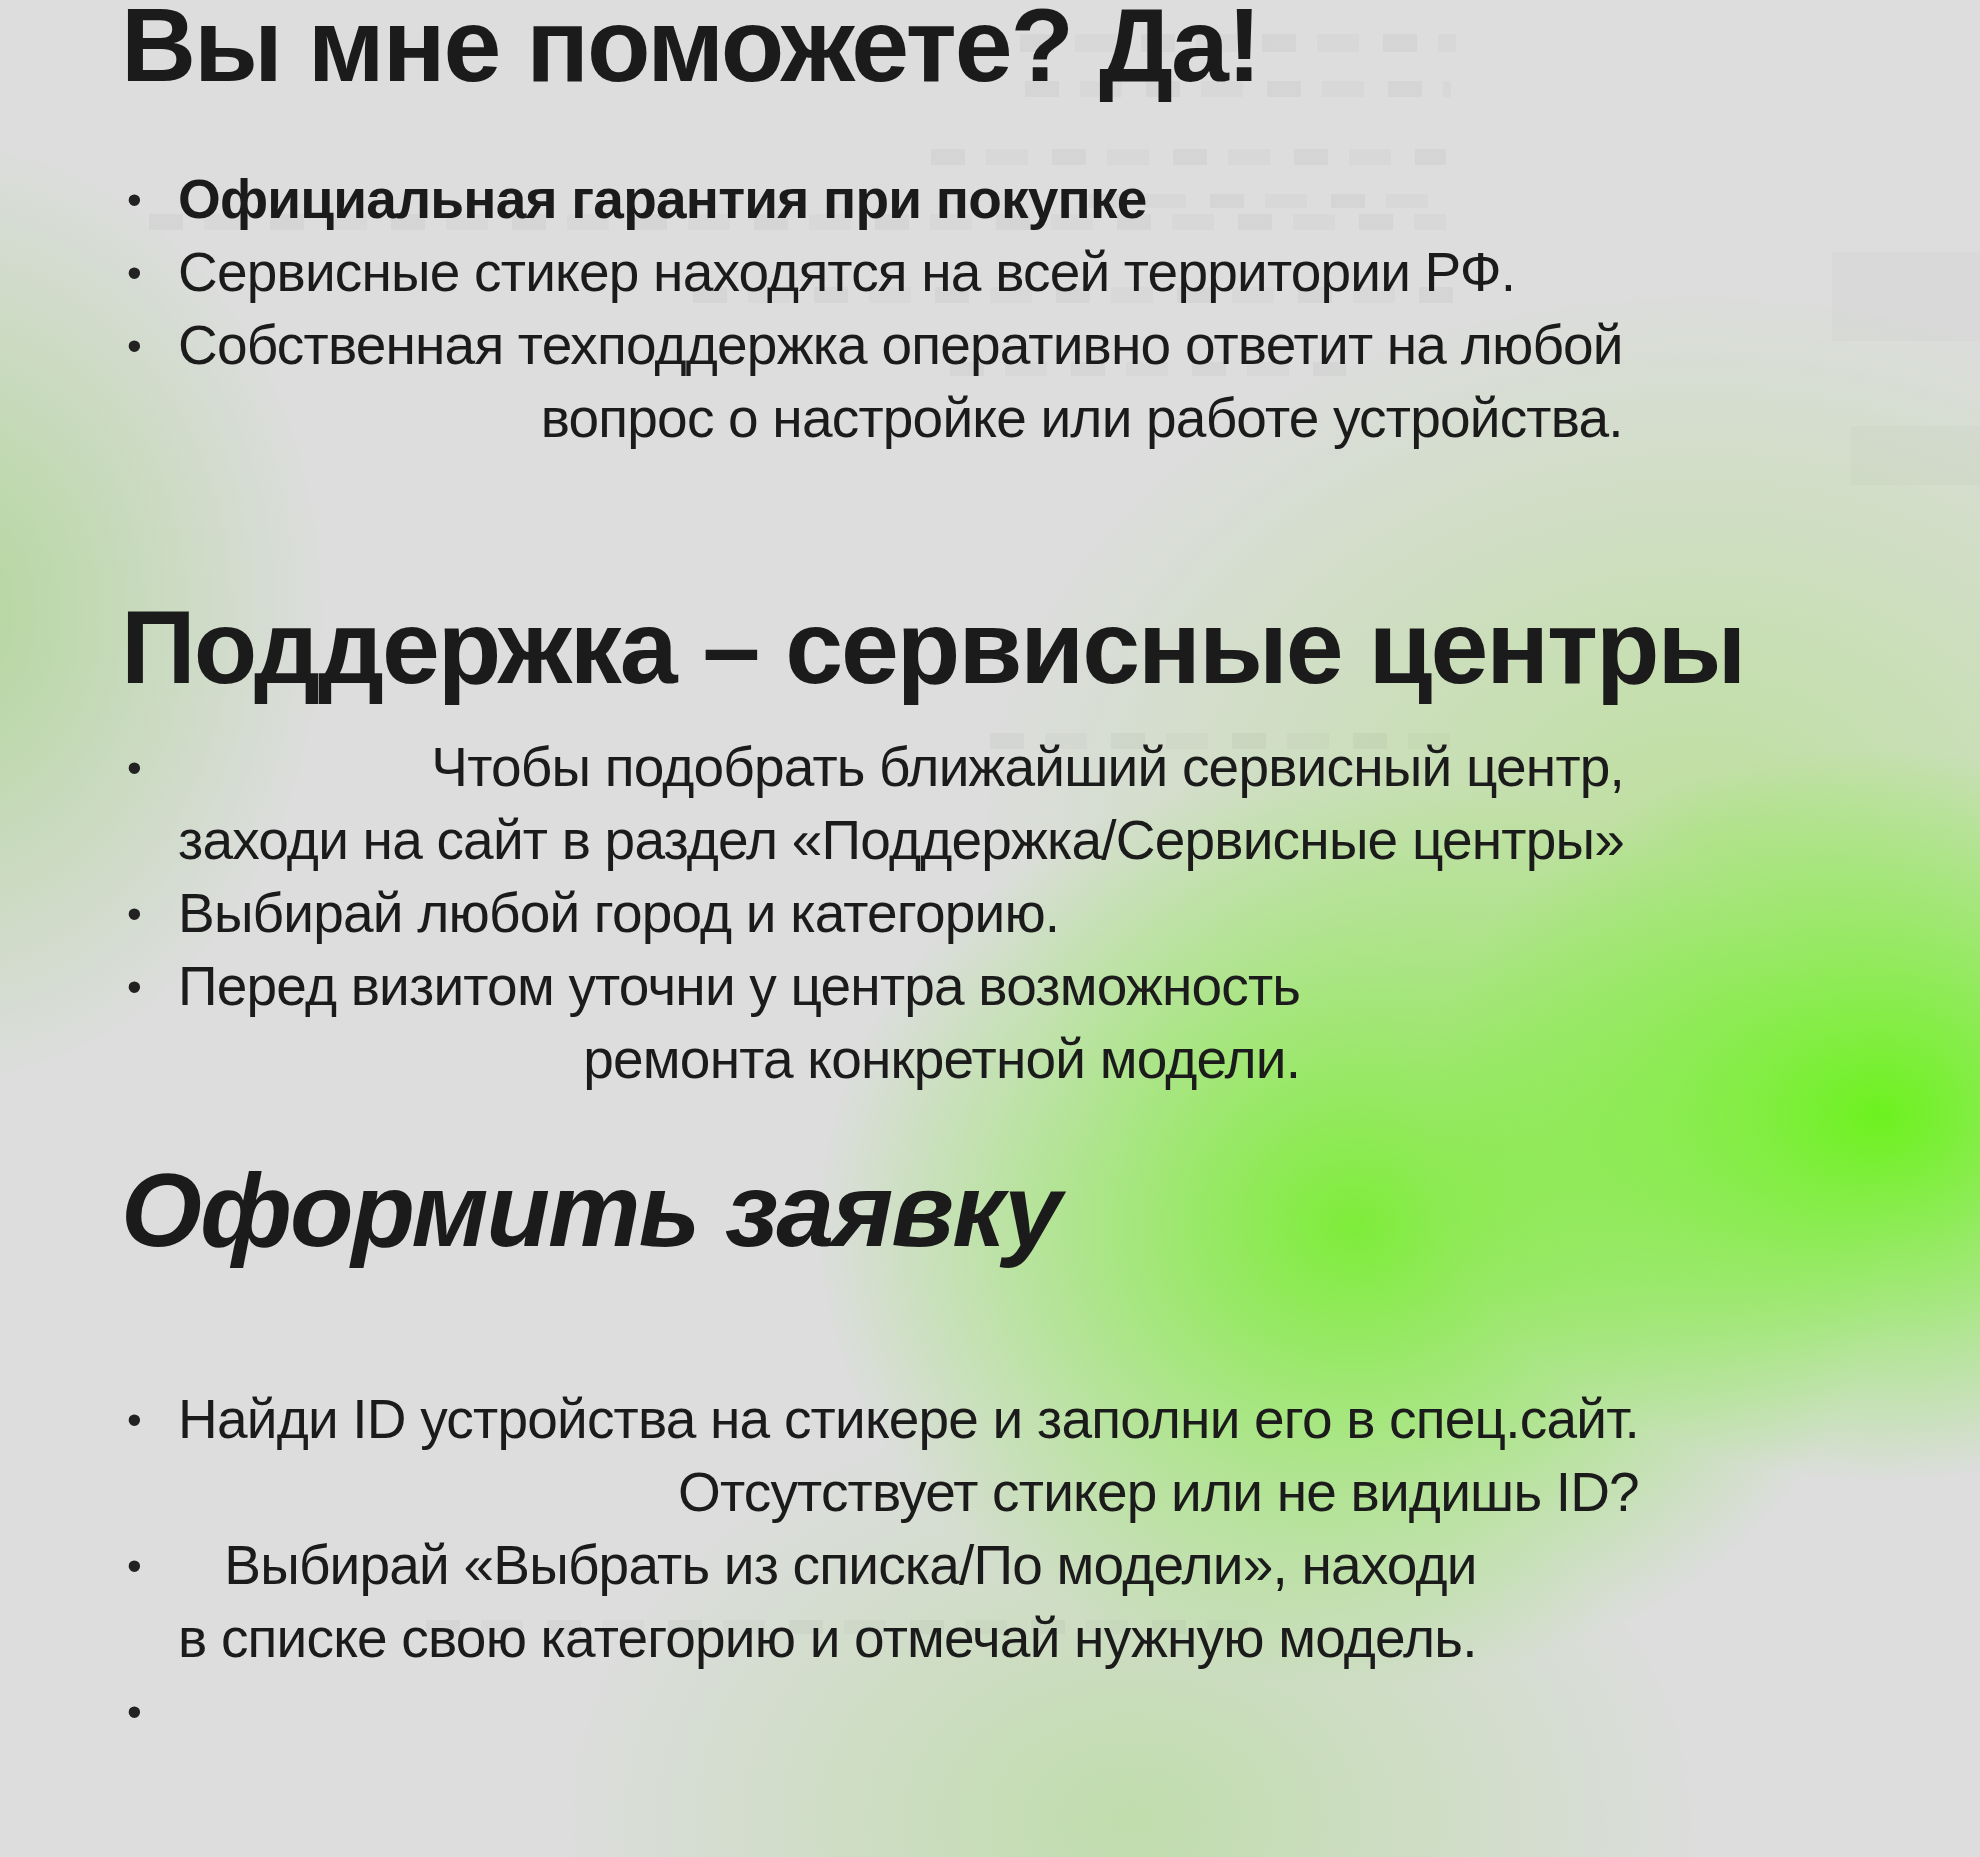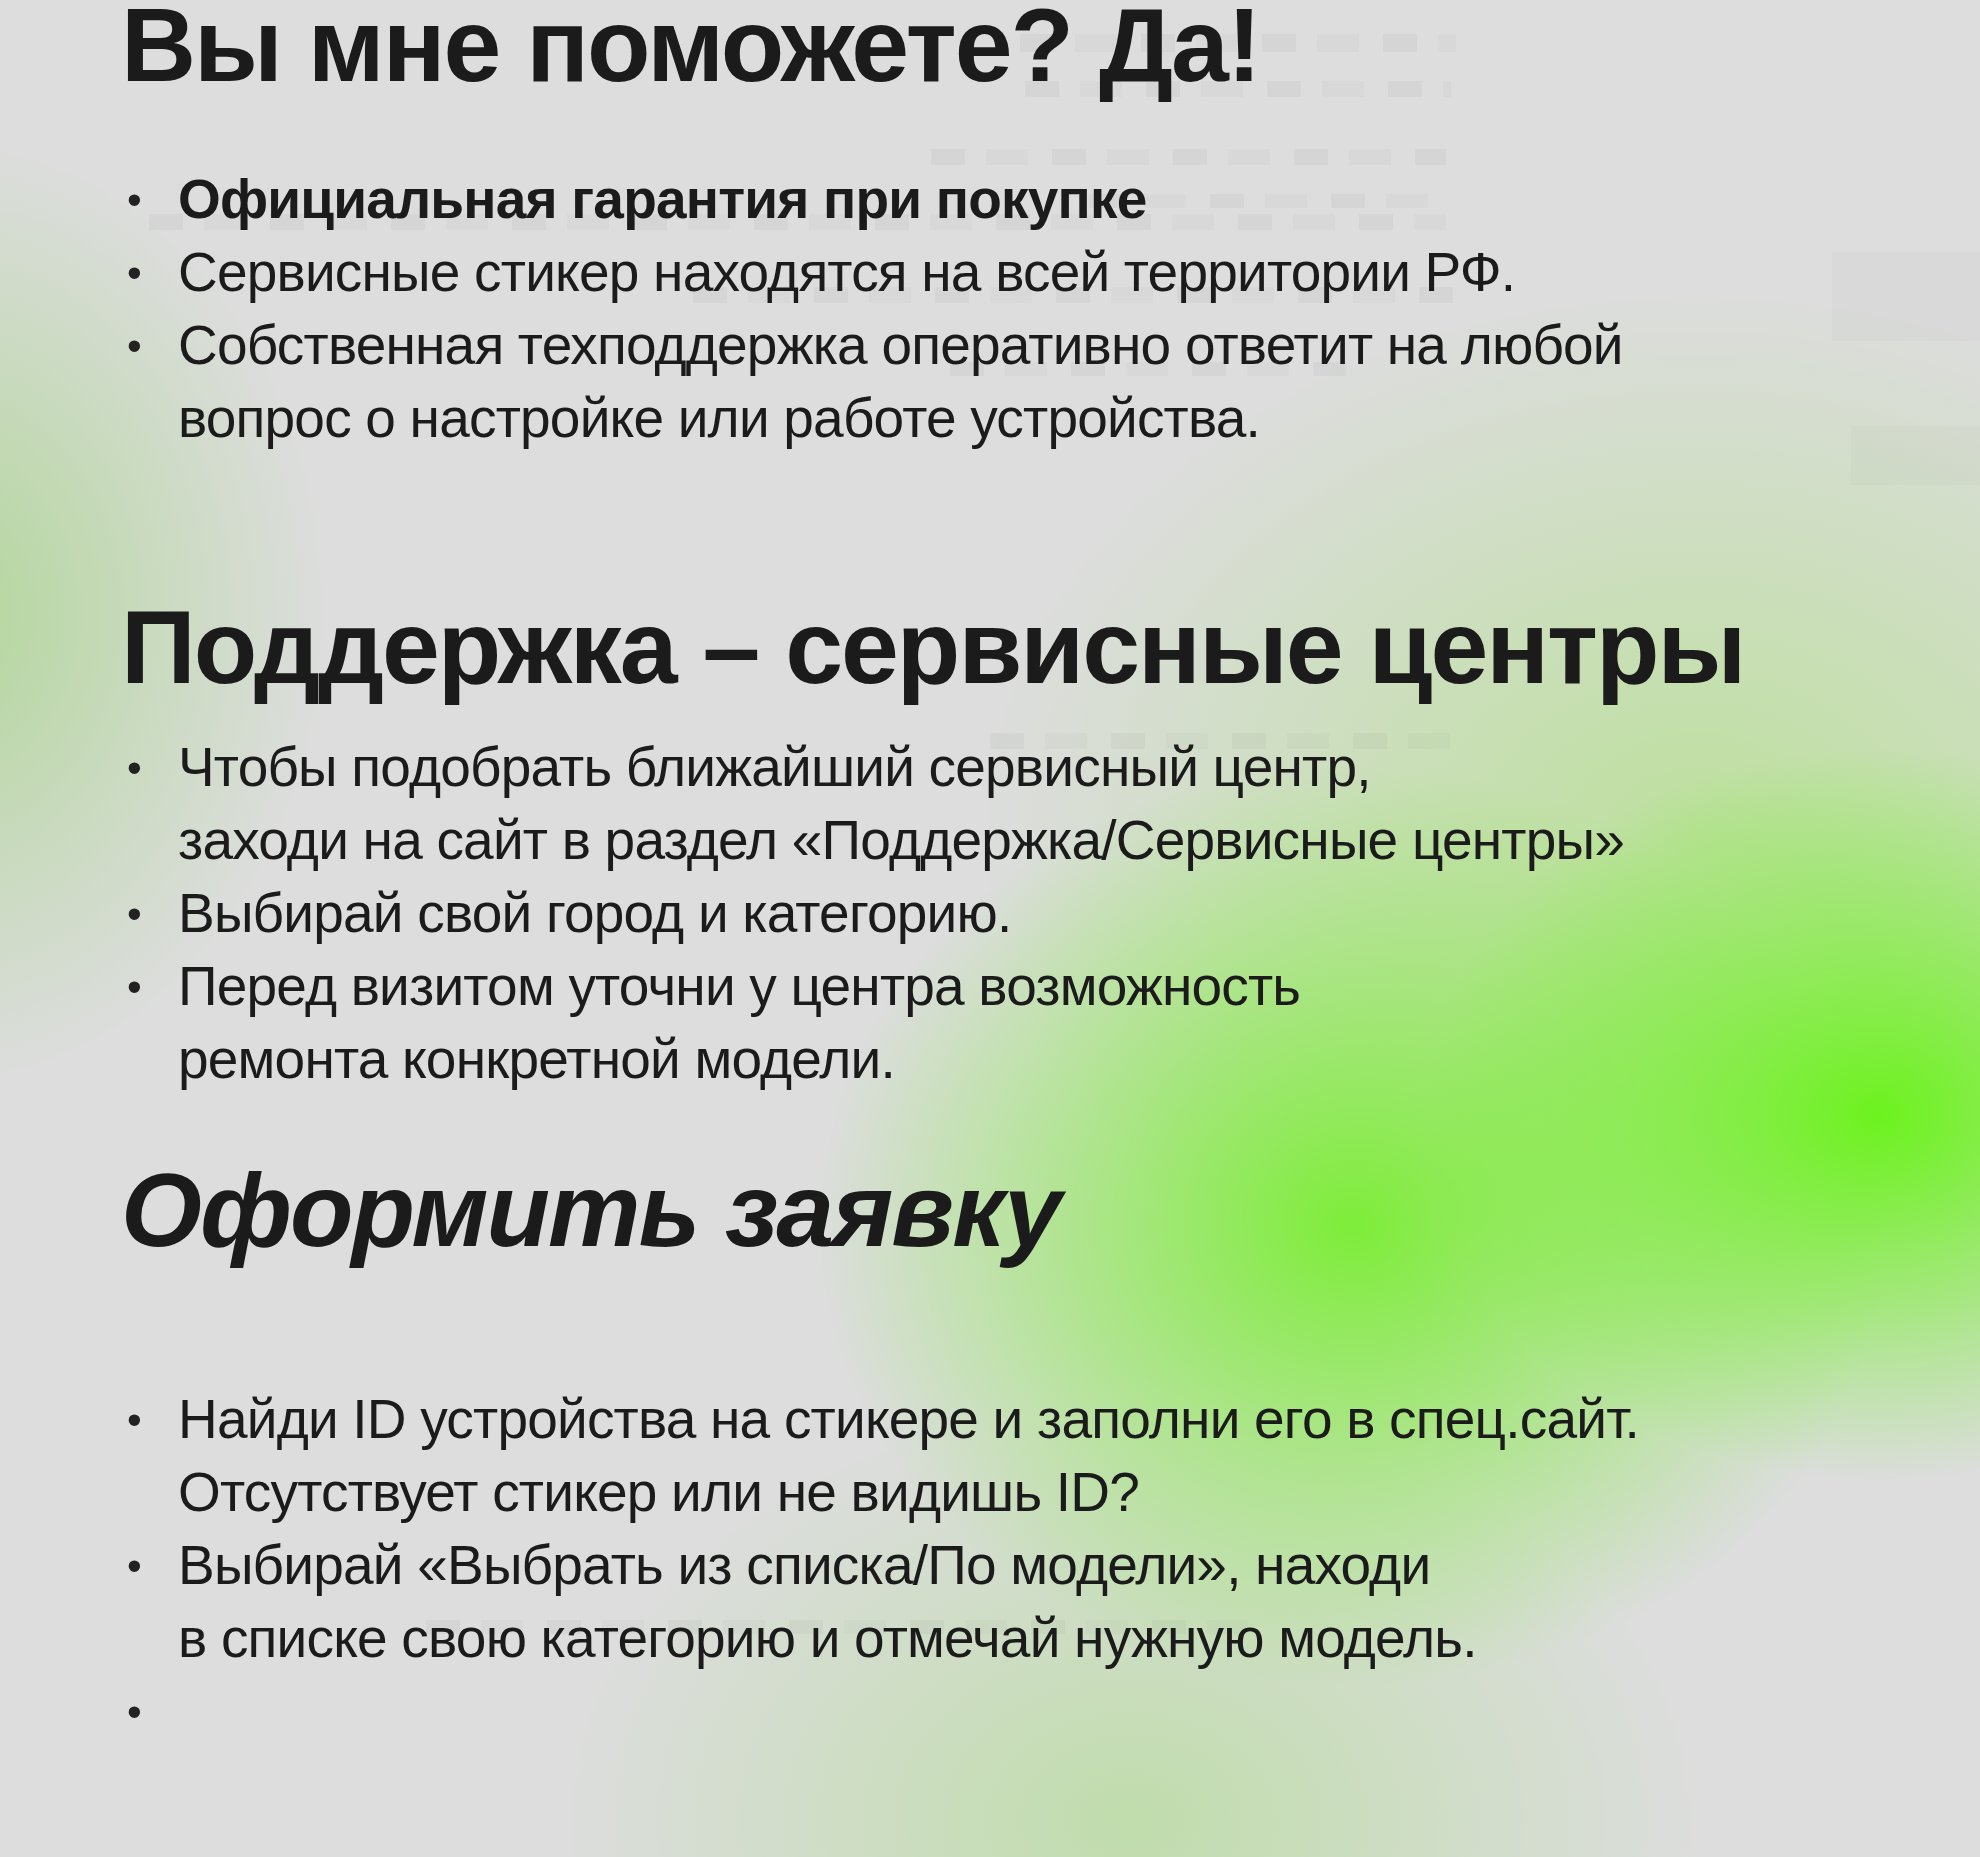--- a/index.html
+++ b/index.html
@@ -37,20 +37,21 @@
   #list1{top:163px;}
   #list2{top:731px;}
   #list3{top:1383px;}
   .item{display:flex;align-items:flex-start;}
   .item .dot{
     flex:0 0 51px;font-size:42px;line-height:73px;color:#222;
   }
   .item .txt{
     font-size:55px;line-height:73px;letter-spacing:-0.8px;
     white-space:pre-line;
+    text-align:right;
   }
   .item.bold .txt{font-weight:700;}
   
   .artifact{
     position:absolute;opacity:.5;pointer-events:none;
     background:repeating-linear-gradient(90deg,
       rgba(90,95,90,.12) 0 34px, rgba(90,95,90,0) 34px 55px,
       rgba(90,95,90,.08) 55px 97px, rgba(90,95,90,0) 97px 121px);
   }
   .artifact.block{
@@ -95,21 +96,21 @@
   <h1 id="h2" class="heading">Поддержка – сервисные центры</h1>
 
   <div id="list2" class="list">
       <div class="item">
         <span class="dot">•</span>
         <span class="txt">Чтобы подобрать ближайший сервисный центр,
 заходи на сайт в раздел «Поддержка/Сервисные центры»</span>
       </div>
       <div class="item">
         <span class="dot">•</span>
-        <span class="txt">Выбирай свой город и категорию.</span>
+        <span class="txt">Выбирай любой город и категорию.</span>
       </div>
       <div class="item">
         <span class="dot">•</span>
         <span class="txt">Перед визитом уточни у центра возможность
 ремонта конкретной модели.</span>
       </div>
     </div>
 
   <h1 id="h3" class="heading">Оформить заявку</h1>
 

